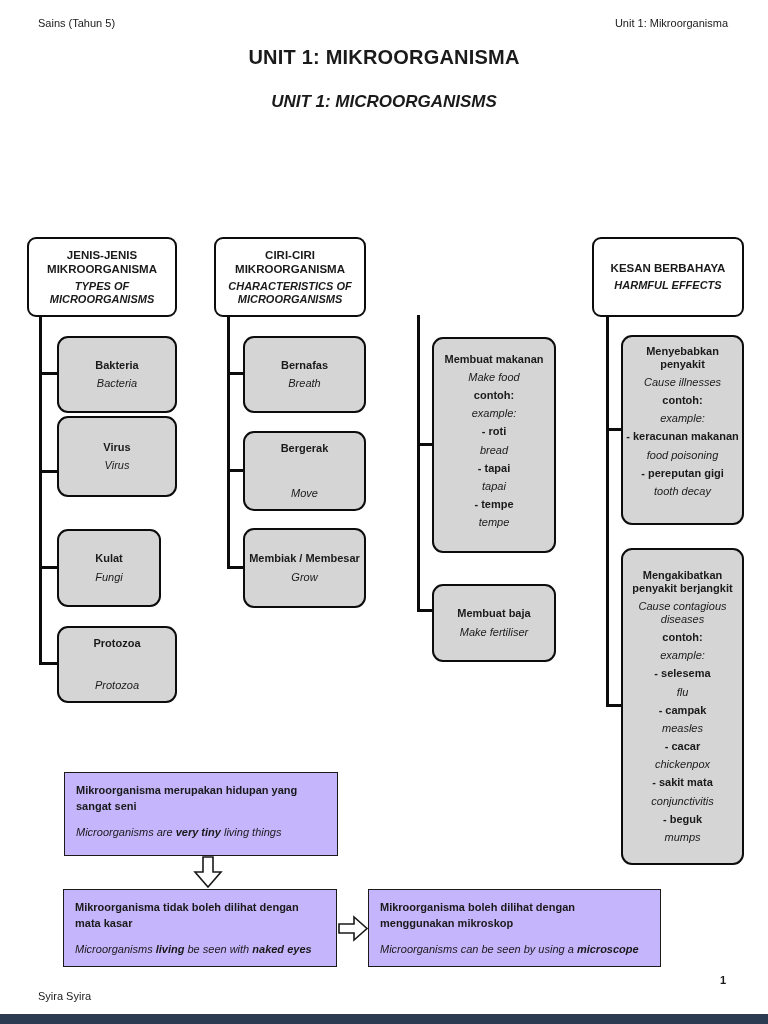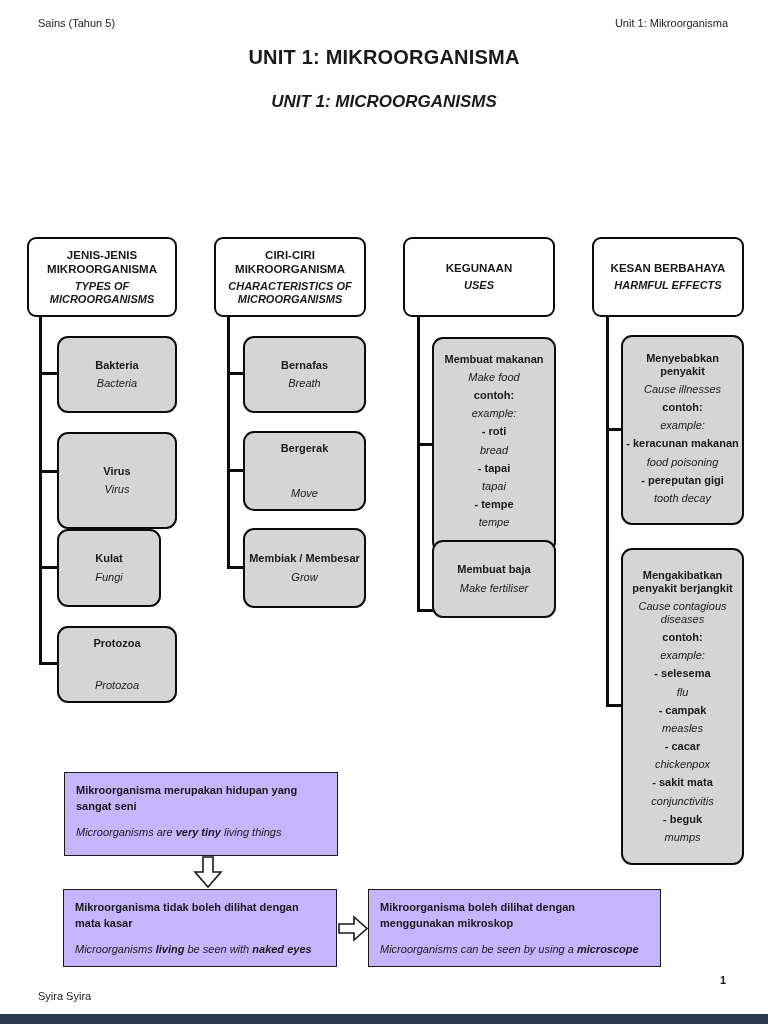--- a/index.html
+++ b/index.html
@@ -28,32 +28,32 @@
   #hdr-col3{left:403px;top:237px;width:152px;height:80px;}
   #hdr-col4{left:592px;top:237px;width:152px;height:80px;}
 
   .gray-box{position:absolute;background:#d5d5d5;border:2.5px solid #0c0c0c;border-radius:11px;
             box-sizing:border-box;display:flex;flex-direction:column;justify-content:center;
             align-items:center;text-align:center;font-size:11px;padding:6px 3px;z-index:2;}
   .gray-box .line{line-height:13px;margin:2.6px 0;}
   .list-box{justify-content:flex-start;padding-top:11px;}
 
   #node-bakteria{left:57px;top:336px;width:120px;height:77px;}
-  #node-virus{left:57px;top:432px;width:120px;height:97px;}
+  #node-virus{left:57px;top:416px;width:120px;height:81px;}
   #node-kulat{left:57px;top:529px;width:104px;height:78px;}
   #node-protozoa{left:57px;top:626px;width:120px;height:77px;gap:23px;}
 
   #node-bernafas{left:243px;top:336px;width:123px;height:77px;}
   #node-bergerak{left:243px;top:431px;width:123px;height:80px;justify-content:space-between;}
   #node-membiak{left:243px;top:528px;width:123px;height:80px;}
 
   #node-makanan{left:432px;top:337px;width:124px;height:216px;}
-  #node-baja{left:432px;top:540px;width:124px;height:78px;}
-
-  #node-penyakit{left:621px;top:335px;width:123px;height:190px;padding-top:12px;}
+  #node-baja{left:432px;top:584px;width:124px;height:78px;}
+
+  #node-penyakit{left:621px;top:335px;width:123px;height:190px;padding-top:5px;}
   #node-berjangkit{left:621px;top:548px;width:123px;height:317px;padding-top:16px;}
 
   .conn{position:absolute;background:#0c0c0c;z-index:1;}
 
   .flow-box{position:absolute;background:#c4b5fd;border:1.5px solid #1a1a1a;box-sizing:border-box;
             padding:9px 11px;font-size:11px;text-align:left;}
   .flow-my{font-weight:700;line-height:16px;}
   .flow-en{font-style:italic;line-height:15px;margin-top:11px;}
   #flow-tiny{left:64px;top:772px;width:274px;height:84px;}
   #flow-naked{left:63px;top:889px;width:274px;height:78px;}
@@ -78,24 +78,20 @@
   <div id="page-title">UNIT 1: MIKROORGANISMA</div>
   <div id="page-subtitle">UNIT 1: MICROORGANISMS</div>
 
   <div class="hdr-box" id="hdr-col2">
     <div class="hdr-my">CIRI-CIRI MIKROORGANISMA</div>
     <div class="hdr-en">CHARACTERISTICS OF MICROORGANISMS</div>
   </div>
   <div class="hdr-box" id="hdr-col1">
     <div class="hdr-my">JENIS-JENIS MIKROORGANISMA</div>
     <div class="hdr-en">TYPES OF MICROORGANISMS</div>
-  </div>
-  <div class="hdr-box" id="hdr-col3">
-    <div class="hdr-my">KEGUNAAN</div>
-    <div class="hdr-en">USES</div>
   </div>
   <div class="hdr-box" id="hdr-col4">
     <div class="hdr-my">KESAN BERBAHAYA</div>
     <div class="hdr-en">HARMFUL EFFECTS</div>
   </div>
 
   <div class="conn" style="left:39px;top:315px;width:3px;height:350px;"></div>
   <div class="conn" style="left:39px;top:372px;width:19px;height:3px;"></div>
   <div class="conn" style="left:39px;top:470px;width:19px;height:3px;"></div>
   <div class="conn" style="left:39px;top:566px;width:19px;height:3px;"></div>

